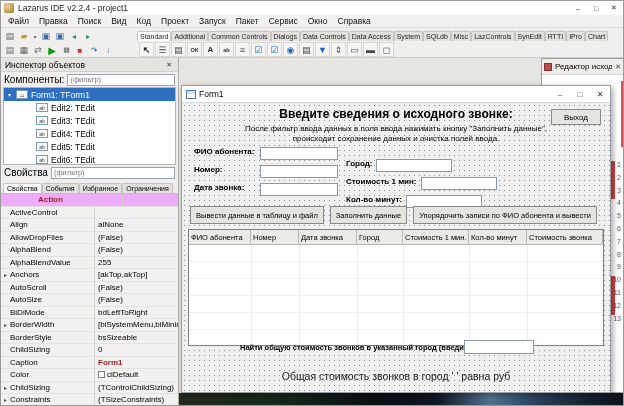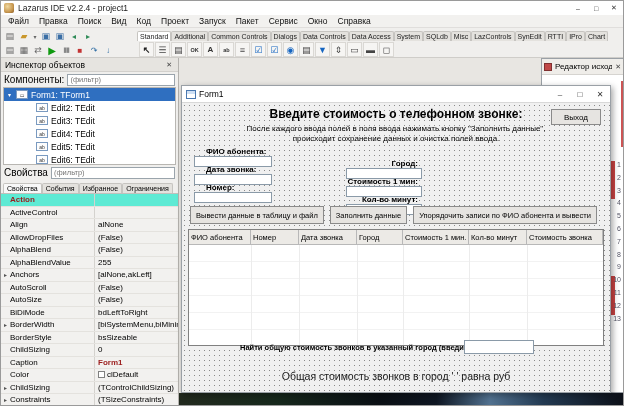--- a/index.html
+++ b/index.html
@@ -67,21 +67,21 @@
   .tarrow { width: 8px; font-size: 6px; color: inherit; }
   .tico { width: 12px; height: 9px; border: 1px solid #7a9ac0; background: #fdfdfd; font-size: 5px;
     display: flex; align-items: center; justify-content: center; margin-right: 3px; color: #333; flex: none; }
   .oi-tabs { height: 14px; display: flex; align-items: flex-end; padding-left: 2px;
     border-bottom: 1px solid #c2c0bc; overflow: hidden; }
   .oi-tab { font-size: 7px; padding: 1px 3px; border: 1px solid #c6c4c0; border-bottom: none;
     background: #e4e2de; border-radius: 2px 2px 0 0; white-space: nowrap; }
   .oi-tab.selected { background: #f8f8f8; }
   .oi-grid { flex: 1; overflow: hidden; background: #f2f1ef; }
   .prow { height: 12.5px; display: flex; align-items: center; border-bottom: 1px solid #e4e2de; font-size: 8px; }
-  .prow.sel { background: #5eead4; }
+  .prow.sel { background: #f0abfc; padding-left: 28px; }
   .pname { width: 94px; display: flex; align-items: center; border-right: 1px solid #d4d2ce;
     overflow: hidden; white-space: nowrap; height: 100%; }
   .pexp { display: inline-block; width: 9px; font-size: 6px; color: #555; text-align: center; flex: none; }
   .pval { flex: 1; padding-left: 3px; overflow: hidden; white-space: nowrap; display: flex; align-items: center; }
   .prow.accent-name .pname { color: #9b1c1c; font-weight: bold; }
   .prow.accent-val .pval { color: #9b1c1c; font-weight: bold; }
   .swatch { display: none; width: 7px; height: 7px; border: 1px solid #808080; background: #fff;
     margin-right: 2px; flex: none; }
   .prow.has-swatch .swatch { display: inline-block; }
   
@@ -114,21 +114,21 @@
   .form-client { flex: 1; position: relative; background-color: #f0f0f0;
     background-image: radial-gradient(#8a8a8a 0.6px, transparent 0.9px); background-size: 5px 5px; }
   .f-heading { position: absolute; top: 4px; left: 0; right: 0; text-align: center;
     font-weight: bold; font-size: 12px; }
   .f-sub1 { position: absolute; top: 21px; left: 0; right: 0; text-align: center; font-size: 8px; }
   .f-sub2 { position: absolute; top: 30.5px; left: 0; right: 0; text-align: center; font-size: 8px; }
   .btn { background: #e6e4e1; border: 1px solid #8a8a8a; font-family: inherit; color: #000; white-space: nowrap; }
   .f-exit { position: absolute; top: 6px; right: 9px; width: 50px; height: 16px; font-size: 8px; }
   .f-fields-left { position: absolute; left: 12px; top: 44px; }
   .f-fields-right { position: absolute; left: 164px; top: 44px; margin-top: 12px; }
-  .frow { height: 14px; margin-bottom: 4px; display: flex; align-items: flex-end; flex-direction: column; }
+  .frow { height: 14px; margin-bottom: 4px; display: flex; align-items: flex-start; }
   .flabel { font-size: 8px; font-weight: bold; margin-right: 4px; white-space: nowrap; }
   .f-fields-left .flabel { width: 66px; margin-right: 0; }
   .fedit { width: 78px; height: 13px; border: 1px solid #8a9aa8; background: #fff; font-size: 8px;
     padding: 0 2px; font-family: inherit; }
   .f-fields-right .fedit { width: 76px; }
   .f-btns { position: absolute; top: 103px; left: 8px; right: 4px; display: flex; gap: 6px; }
   .fbtn { height: 18px; font-size: 7.5px; padding: 0 5px; }
   .f-grid { position: absolute; top: 126px; left: 6px; right: 6px; height: 117px; background: #fff;
     border: 1px solid #808080; display: flex; flex-direction: column; }
   .f-grid-head { display: flex; height: 15px; flex: none; }
@@ -387,21 +387,21 @@
           <span>255</span>
         </span>
       </div>
         <div class="prow" data-name="property-row">
         <span class="pname" data-name="property-name">
           <span class="pexp" data-name="expand-icon">▸</span>
           <span>Anchors</span>
         </span>
         <span class="pval" data-name="property-value">
 
-          <span>[alNone,akLeft]</span>
+          <span>[akTop,akTop]</span>
         </span>
       </div>
         <div class="prow" data-name="property-row">
         <span class="pname" data-name="property-name">
           <span class="pexp" data-name="expand-icon"></span>
           <span>AutoScroll</span>
         </span>
         <span class="pval" data-name="property-value">
 
           <span>(False)</span>
@@ -504,37 +504,37 @@
     <div class="form-title" data-name="form-title-bar">
       <span class="fico" data-name="form-icon"></span>
       <span class="form-title-text" data-name="form-title">Form1</span>
       <span class="fw-btns" data-name="form-window-controls">
         <span class="fw-btn" data-name="form-minimize-button">–</span>
         <span class="fw-btn" data-name="form-maximize-button">□</span>
         <span class="fw-btn" data-name="form-close-button">✕</span>
       </span>
     </div>
     <div class="form-client" data-name="form-client-area">
-      <div class="f-heading" data-name="form-heading">Введите стоимость о телефонном звонке:</div>
-      <div class="f-sub1" data-name="form-subtext-line1">После каждого ввода полей в поля ввода нажимать кнопку "Заполнить данные",</div>
+      <div class="f-heading" data-name="form-heading">Введите сведения о исходного звонке:</div>
+      <div class="f-sub1" data-name="form-subtext-line1">После фильтр ввода данных в поля ввода нажимать кнопку "Заполнить данные",</div>
       <div class="f-sub2" data-name="form-subtext-line2">происходит сохранение данных и очистка полей ввода.</div>
       <button class="btn f-exit" data-name="exit-button">Выход</button>
 
       <div class="f-fields-left" data-name="form-fields-left">
 
       <div class="frow" data-name="form-field-row">
           <span class="flabel" data-name="field-label">ФИО абонента:</span>
           <input class="fedit" data-name="field-edit" style="">
         </div>
           <div class="frow" data-name="form-field-row">
+          <span class="flabel" data-name="field-label">Номер:</span>
+          <input class="fedit" data-name="field-edit" style="">
+        </div>
+          <div class="frow" data-name="form-field-row">
           <span class="flabel" data-name="field-label">Дата звонка:</span>
-          <input class="fedit" data-name="field-edit" style="">
-        </div>
-          <div class="frow" data-name="form-field-row">
-          <span class="flabel" data-name="field-label">Номер:</span>
           <input class="fedit" data-name="field-edit" style="">
         </div>
         </div>
       <div class="f-fields-right" data-name="form-fields-right">
 
       <div class="frow" data-name="form-field-row">
           <span class="flabel" data-name="field-label">Город:</span>
           <input class="fedit" data-name="field-edit" style="">
         </div>
           <div class="frow" data-name="form-field-row">

